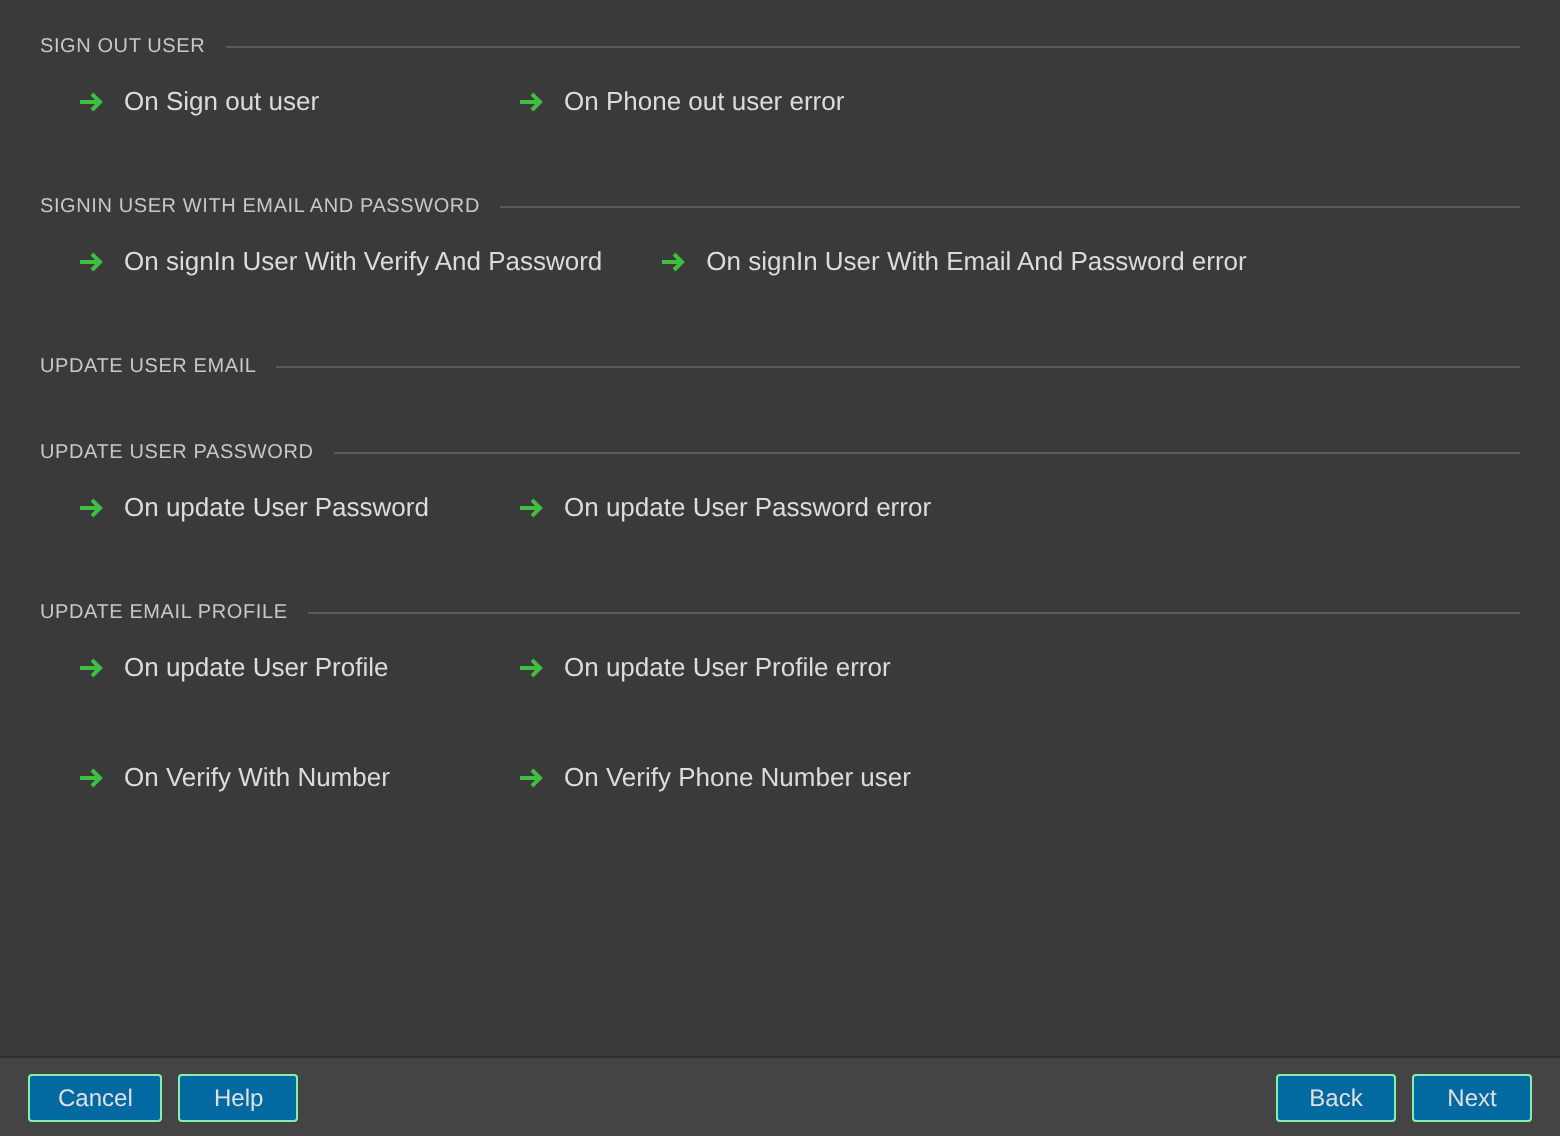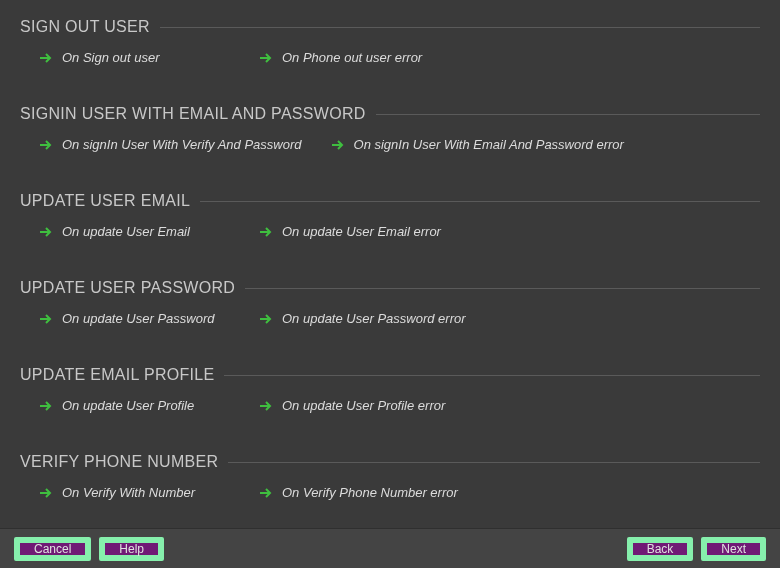--- a/index.html
+++ b/index.html
@@ -23,37 +23,36 @@
   }
   .section {
     padding-top: 18px;
   }
   .section-header {
     display: flex;
     align-items: center;
     margin-bottom: 14px;
   }
   .section-title {
-    font-size: 16px;
+    font-size: 10px;
     letter-spacing: 0.3px;
     color: #c8c8c8;
     white-space: nowrap;
   }
   .section-line {
     flex: 1;
     height: 1px;
     background: #5a5a5a;
     margin-left: 10px;
   }
   .items-row {
     display: flex;
     flex-wrap: wrap;
     padding-left: 20px;
     padding-bottom: 22px;
-    font-style: italic;
   }
   .item {
     display: flex;
     align-items: center;
     margin-right: 30px;
     min-width: 190px;
     cursor: pointer;
     font-size: 13px;
     color: #dcdcdc;
   }
@@ -74,22 +73,22 @@
     bottom: 0;
     height: 40px;
     background: #444444;
     border-top: 1px solid #2f2f2f;
     display: flex;
     align-items: center;
     padding: 0 10px;
   }
   .footer .spacer { flex: 1; }
   .btn {
-    background: #701a75;
-    border: 6px solid #86efac;
+    background: #0369a1;
+    border: 1px solid #86efac;
     color: #e0e0e0;
     font-size: 12px;
     height: 24px;
     min-width: 60px;
     padding: 0 14px;
     margin: 0 4px;
     cursor: pointer;
     display: inline-flex;
     align-items: center;
     justify-content: center;
@@ -164,40 +163,20 @@
           </span>
           <span>On signIn User With Email And Password error</span>
         </div>
       </div>
     </div>
     <div class="section">
       <div class="section-header">
         <span class="section-title">UPDATE USER EMAIL</span>
         <div class="section-line"></div>
       </div>
-      <div class="items-row">
-        <div class="item">
-          <span class="icon">
-            <svg viewBox="0 0 12 10" fill="none" stroke="currentColor" stroke-width="2">
-              <line x1="0" y1="5" x2="10" y2="5"></line>
-              <polyline points="6,1 10,5 6,9"></polyline>
-            </svg>
-          </span>
-          <span>On update User Email</span>
-        </div>
-        <div class="item">
-          <span class="icon">
-            <svg viewBox="0 0 12 10" fill="none" stroke="currentColor" stroke-width="2">
-              <line x1="0" y1="5" x2="10" y2="5"></line>
-              <polyline points="6,1 10,5 6,9"></polyline>
-            </svg>
-          </span>
-          <span>On update User Email error</span>
-        </div>
-      </div>
     </div>
     <div class="section">
       <div class="section-header">
         <span class="section-title">UPDATE USER PASSWORD</span>
         <div class="section-line"></div>
       </div>
       <div class="items-row">
         <div class="item">
           <span class="icon">
             <svg viewBox="0 0 12 10" fill="none" stroke="currentColor" stroke-width="2">
@@ -238,42 +217,38 @@
             <svg viewBox="0 0 12 10" fill="none" stroke="currentColor" stroke-width="2">
               <line x1="0" y1="5" x2="10" y2="5"></line>
               <polyline points="6,1 10,5 6,9"></polyline>
             </svg>
           </span>
           <span>On update User Profile error</span>
         </div>
       </div>
     </div>
     <div class="section">
-      <div class="section-header">
-        <span class="section-title">VERIFY PHONE NUMBER</span>
-        <div class="section-line"></div>
-      </div>
       <div class="items-row">
         <div class="item">
           <span class="icon">
             <svg viewBox="0 0 12 10" fill="none" stroke="currentColor" stroke-width="2">
               <line x1="0" y1="5" x2="10" y2="5"></line>
               <polyline points="6,1 10,5 6,9"></polyline>
             </svg>
           </span>
           <span>On Verify With Number</span>
         </div>
         <div class="item">
           <span class="icon">
             <svg viewBox="0 0 12 10" fill="none" stroke="currentColor" stroke-width="2">
               <line x1="0" y1="5" x2="10" y2="5"></line>
               <polyline points="6,1 10,5 6,9"></polyline>
             </svg>
           </span>
-          <span>On Verify Phone Number error</span>
+          <span>On Verify Phone Number user</span>
         </div>
       </div>
     </div>
   </div>
 
 <div class="footer">
   <button class="btn">Cancel</button>
   <button class="btn">Help</button>
   <div class="spacer"></div>
   <button class="btn">Back</button>

